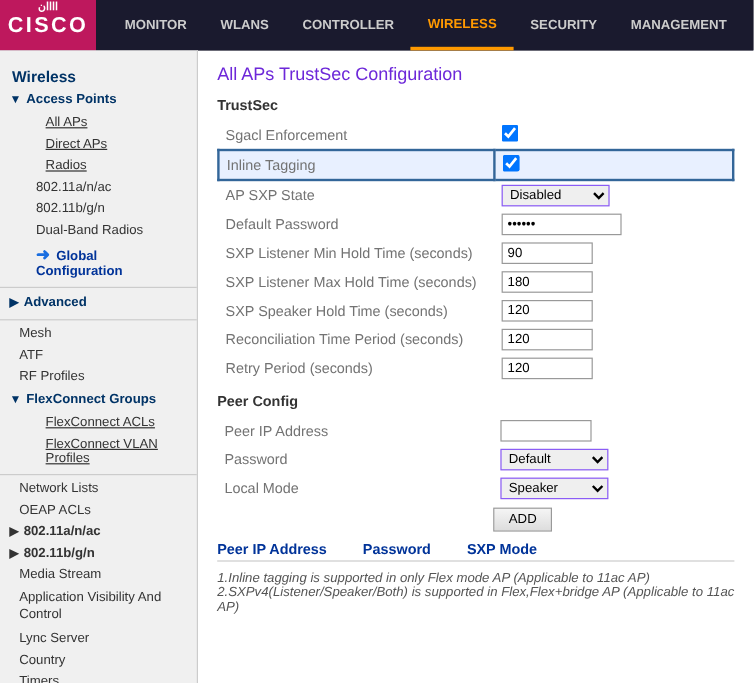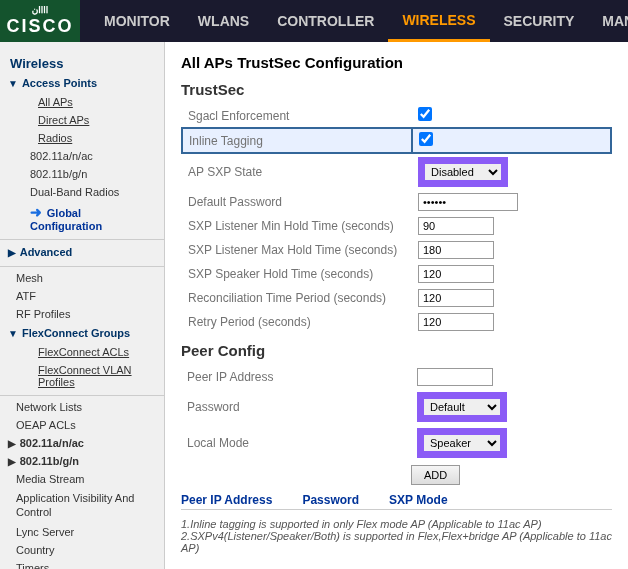--- a/index.html
+++ b/index.html
@@ -7,46 +7,45 @@
 
     
     .top-header {
       background: #1a1a2e;
       display: flex;
       align-items: center;
       height: 42px;
       padding: 0 0;
     }
     .cisco-logo {
-      background: #14532d;
+      background: #be185d;
       width: 80px;
       height: 42px;
       display: flex;
-      align-items: center;
       justify-content: center;
       flex-shrink: 0;
     }
     .cisco-logo-text {
       color: white;
       font-size: 11px;
       font-weight: bold;
       text-align: center;
       line-height: 1.2;
     }
     .nav-bar {
       background: #1a1a2e;
       display: flex;
       align-items: center;
       height: 42px;
       flex: 1;
       padding-left: 10px;
     }
     .nav-item {
       color: #ccc;
-      font-size: 14px;
+      font-size: 11px;
       font-weight: bold;
       padding: 0 14px;
       height: 42px;
       display: flex;
       align-items: center;
       cursor: pointer;
       text-transform: uppercase;
     }
     .nav-item.active {
       color: #f90;
@@ -104,26 +103,26 @@
     }
 
     
     .content {
       flex: 1;
       padding: 12px 16px;
       overflow: auto;
     }
     .page-title {
       font-size: 15px;
-      font-weight: bold;
-      color: #000000;
+      font-weight: normal;
+      color: #6d28d9;
       margin-bottom: 10px;
     }
     .section-title {
-      font-size: 15px;
+      font-size: 12px;
       font-weight: bold;
       color: #333;
       margin: 8px 0 6px 0;
     }
     .form-table {
       border-collapse: collapse;
       width: 100%;
     }
     .form-table td {
       padding: 3px 6px;
@@ -144,21 +143,21 @@
       font-size: 11px;
       width: 76px;
     }
     input[type="password"].field {
       border: 1px solid #999;
       padding: 2px 4px;
       font-size: 11px;
       width: 100px;
     }
     select.field {
-      border: 7px solid #8b5cf6;
+      border: 1px solid #8b5cf6;
       padding: 1px 2px;
       font-size: 11px;
       min-width: 90px;
     }
     input[type="checkbox"] {
       width: 14px;
       height: 14px;
     }
     .peer-config-table {
       margin-top: 4px;

